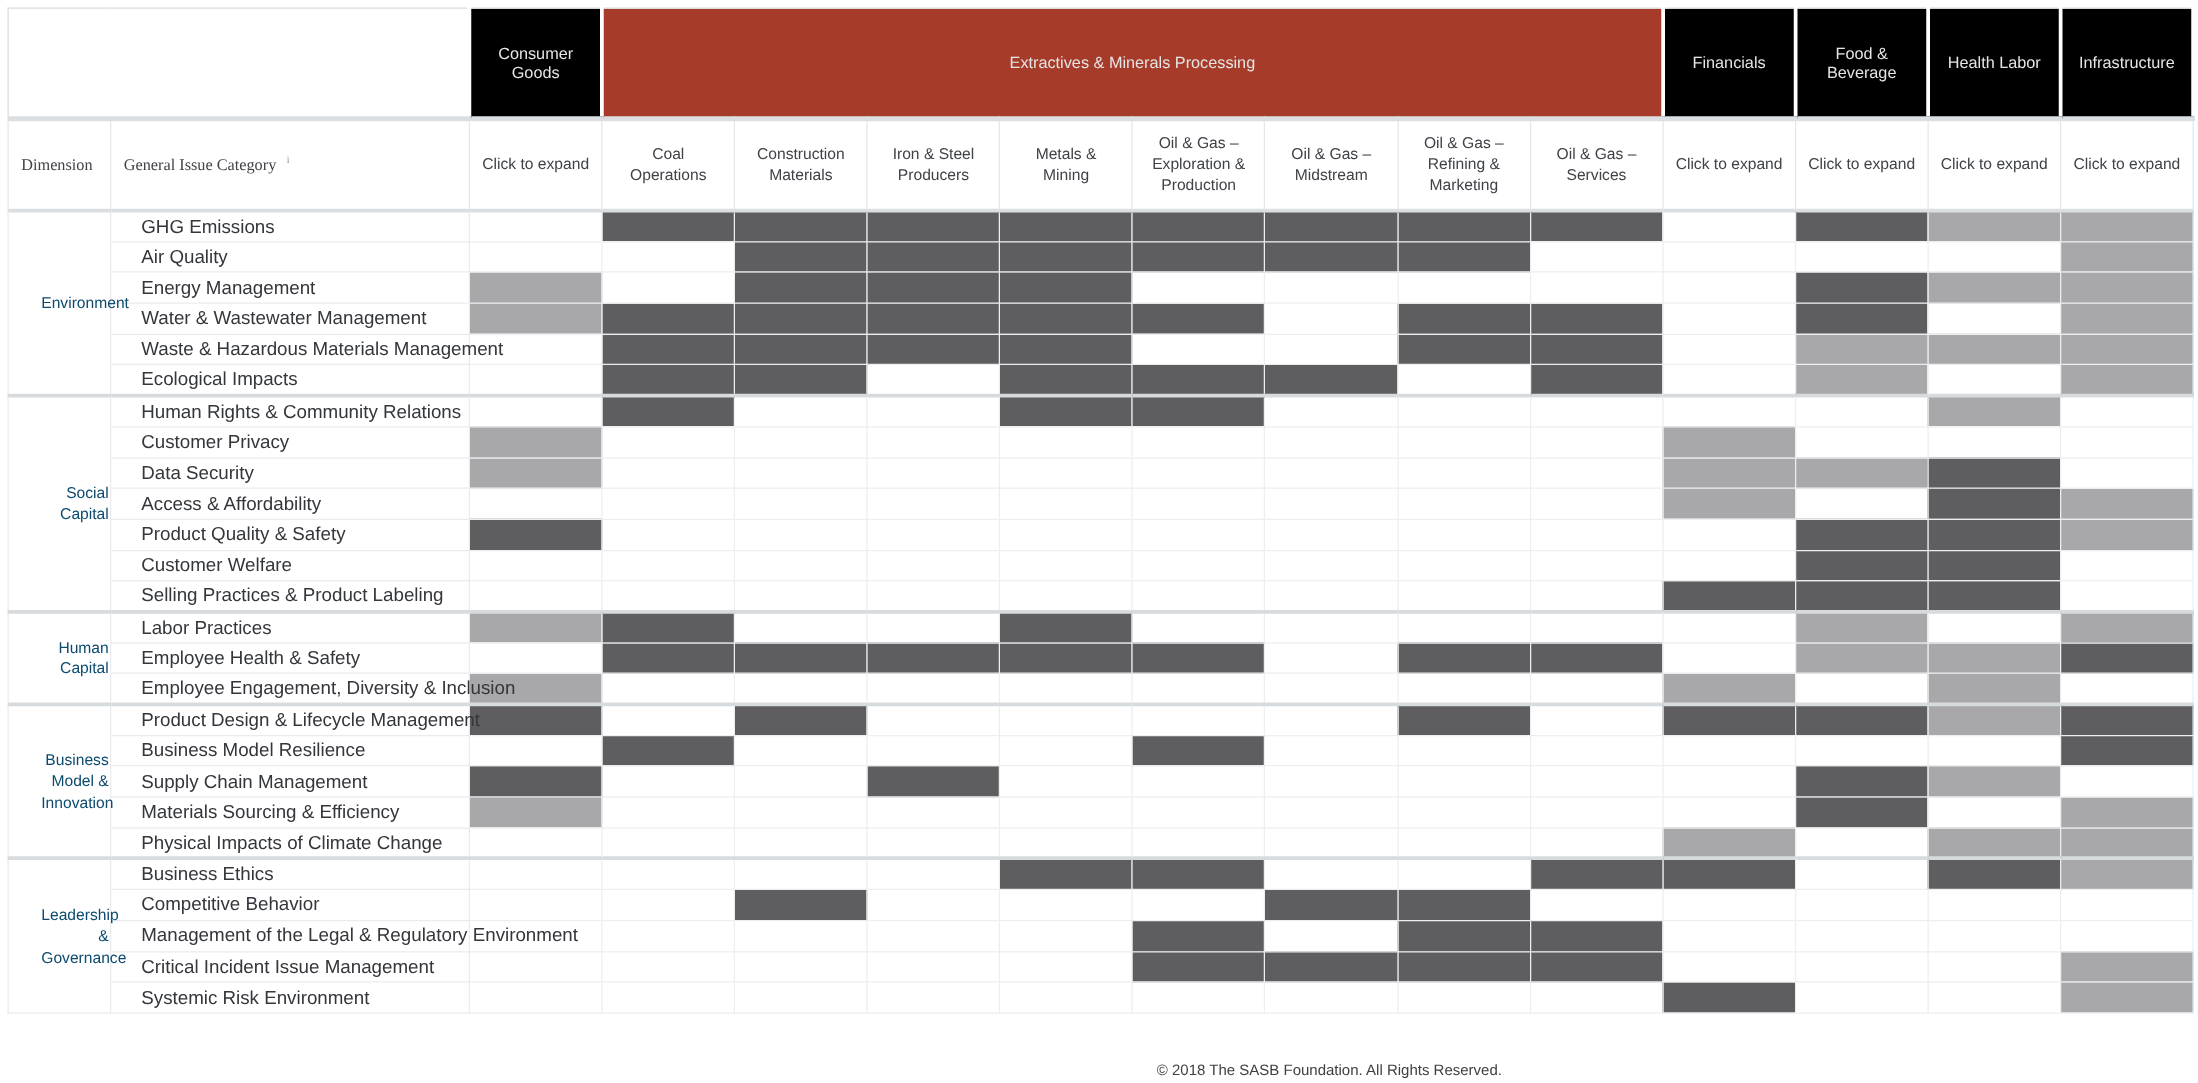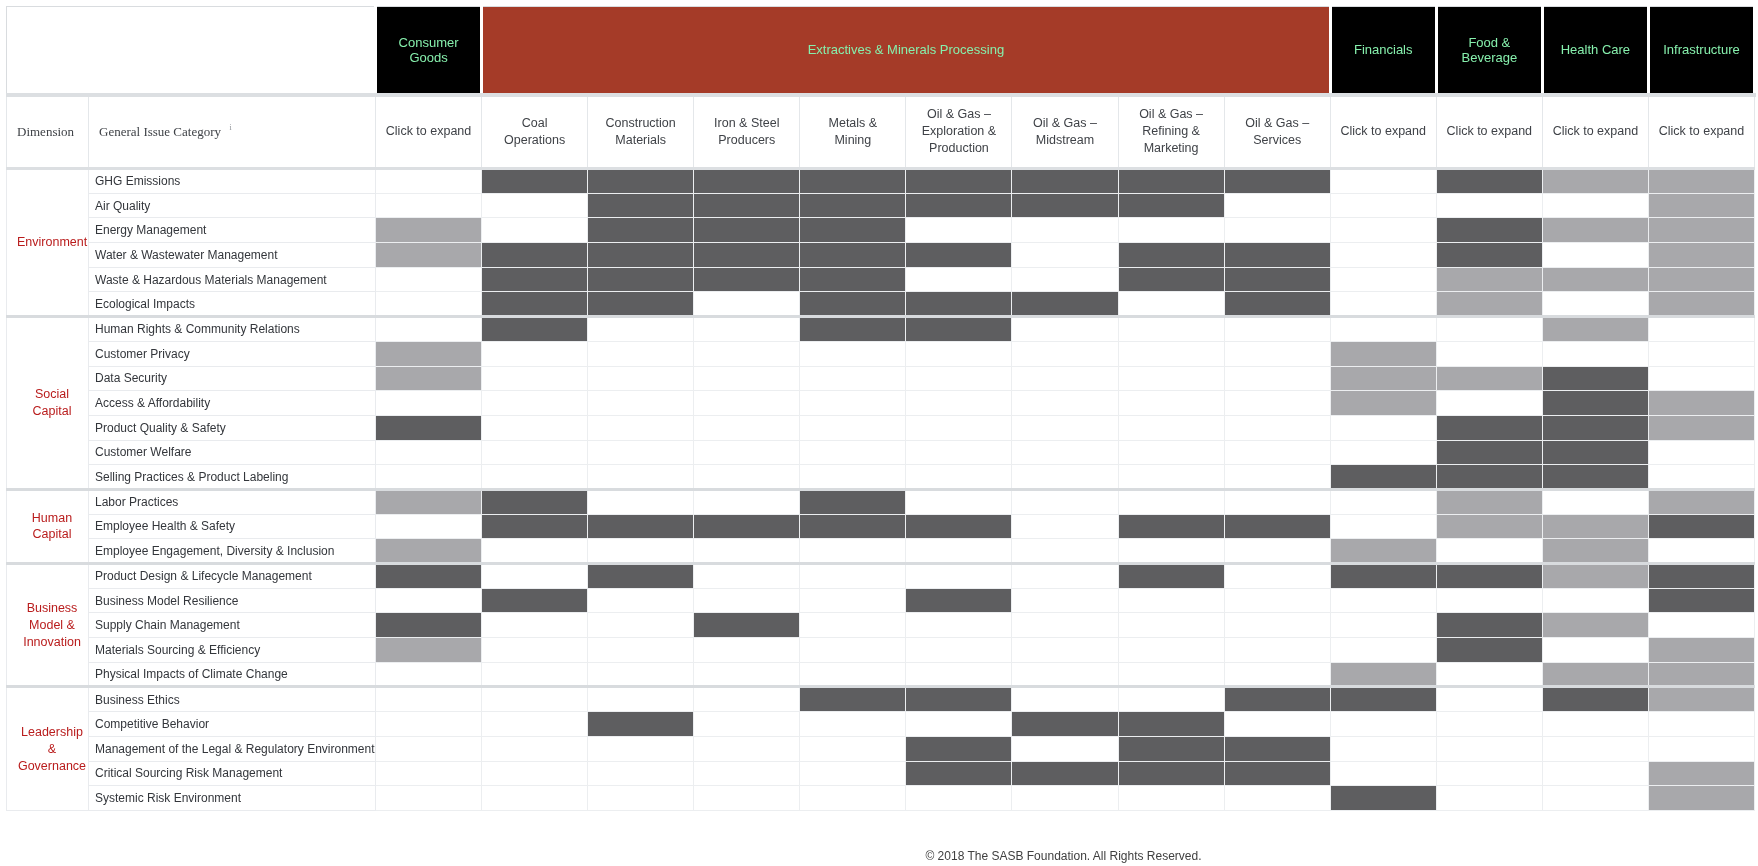--- a/index.html
+++ b/index.html
@@ -9,21 +9,21 @@
     font-family:"Liberation Sans", sans-serif;
   }
   table.matrix-table {
     position:absolute; left:6px; top:6px; width:1748px;
     border-collapse:collapse; table-layout:fixed;
     border:1px solid #d9dcdf;
   }
   
   th.blankcell { background:#fff; border-bottom:4px solid #dcdfe2; }
   th.sector {
-    height:88px; color:#86efac; font-weight:400; font-size:13px; text-align:center; vertical-align:middle;
+    height:88px; color:#e5e5e5; font-weight:400; font-size:13px; text-align:center; vertical-align:middle;
     border-left:3px solid #fff; border-right:3px solid #fff; border-bottom:4px solid #dcdfe2;
     padding:0 6px;
   }
   th.sector.black { background:#000000; }
   th.sector.red   { background:#a53b28; }
   
   th.dimhead, th.cathead {
     height:74px; font-weight:400; font-size:13px; color:#3f4247; text-align:left; vertical-align:middle;
     padding-left:10px; background:#fff;
     border:1px solid #e4e7ea; border-bottom:3px solid #dcdfe2;font-family:Liberation Serif, serif;
@@ -33,26 +33,26 @@
     padding:4px 9px; line-height:1.35; background:#fff;
     border:1px solid #e4e7ea; border-bottom:3px solid #dcdfe2;
   }
   .info-icon {
     display:inline-block; width:11px; height:11px; border:1px solid #90939à8; border-radius:50%;
     border-color:#8e9196; font-size:8px; line-height:10px; text-align:center; color:#8e9196;
     vertical-align:6px; margin-left:4px;
   }
   
   td.dimcell {
-    font-size:12.5px; color:#b91c1c; text-align:center; vertical-align:middle; padding-left:10px;
+    font-size:12.5px; color:#0c4a6e; text-align:right; vertical-align:middle; padding-left:26px;
     line-height:1.35; border:1px solid #e9ebee; background:#fff;
   }
   td.catcell {
-    height:24.7px; font-size:12px; color:#33363b; text-align:left; vertical-align:middle;
-    padding-left:6px; border:1px solid #e9ebee; background:#fff; white-space:nowrap;
+    height:24.7px; font-size:15px; color:#33363b; text-align:left; vertical-align:middle;
+    padding-left:24px; border:1px solid #e9ebee; background:#fff; white-space:nowrap;
   }
   td.cell { height:24.7px; border:1px solid #eceef0; background:#fff; }
   td.cell.dark  { background:#5e5e60; }
   td.cell.light { background:#a8a8ab; }
   tr.grp-start > td { border-top:3px solid #d8dbde;margin-left:24px; }
   
   .footer {
     position:absolute; left:375px; width:1377px; bottom:3px; text-align:center;
     font-size:12px; color:#404040;
   }
@@ -78,21 +78,21 @@
       <col style="width: 106.08px;">
       <col style="width: 106.08px;">
     </colgroup>
   <thead id="thead">
       <tr>
         <th colspan="2" class="blankcell"></th>
         <th colspan="1" class="sector black" style="background: rgb(0, 0, 0);">Consumer Goods</th>
         <th colspan="8" class="sector red" style="background: rgb(165, 59, 40);">Extractives &amp; Minerals Processing</th>
         <th colspan="1" class="sector black" style="background: rgb(0, 0, 0);">Financials</th>
         <th colspan="1" class="sector black" style="background: rgb(0, 0, 0);">Food &amp; Beverage</th>
-        <th colspan="1" class="sector black" style="background: rgb(0, 0, 0);">Health Care</th>
+        <th colspan="1" class="sector black" style="background: rgb(0, 0, 0);">Health Labor</th>
         <th colspan="1" class="sector black" style="background: rgb(0, 0, 0);">Infrastructure</th>
       </tr>
       <tr>
         <th class="dimhead">Dimension</th>
         <th class="cathead"><span>General Issue Category</span><span class="info-icon">i</span></th>
         <th class="colhead">Click to expand</th>
         <th class="colhead">Coal Operations</th>
         <th class="colhead">Construction Materials</th>
         <th class="colhead">Iron &amp; Steel Producers</th>
         <th class="colhead">Metals &amp; Mining</th>
@@ -490,21 +490,21 @@
         <td class="cell dark"></td>
         <td class="cell"></td>
         <td class="cell dark"></td>
         <td class="cell dark"></td>
         <td class="cell"></td>
         <td class="cell"></td>
         <td class="cell"></td>
         <td class="cell"></td>
       </tr>
       <tr>
-        <td class="catcell">Critical Sourcing Risk Management</td>
+        <td class="catcell">Critical Incident Issue Management</td>
         <td class="cell"></td>
         <td class="cell"></td>
         <td class="cell"></td>
         <td class="cell"></td>
         <td class="cell"></td>
         <td class="cell dark"></td>
         <td class="cell dark"></td>
         <td class="cell dark"></td>
         <td class="cell dark"></td>
         <td class="cell"></td>

